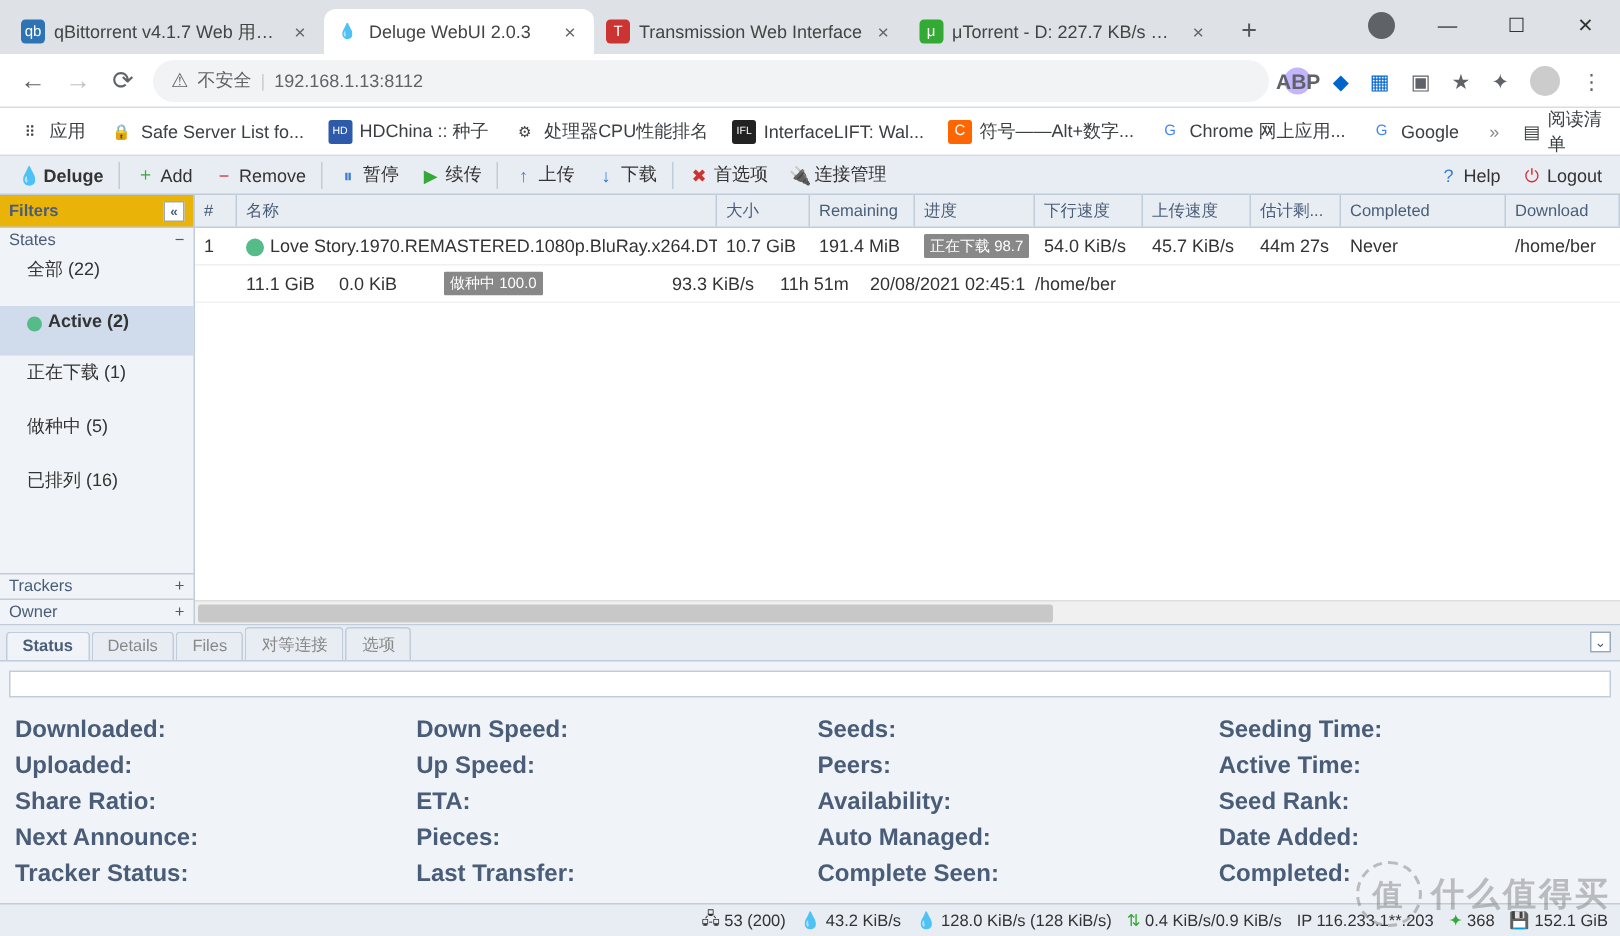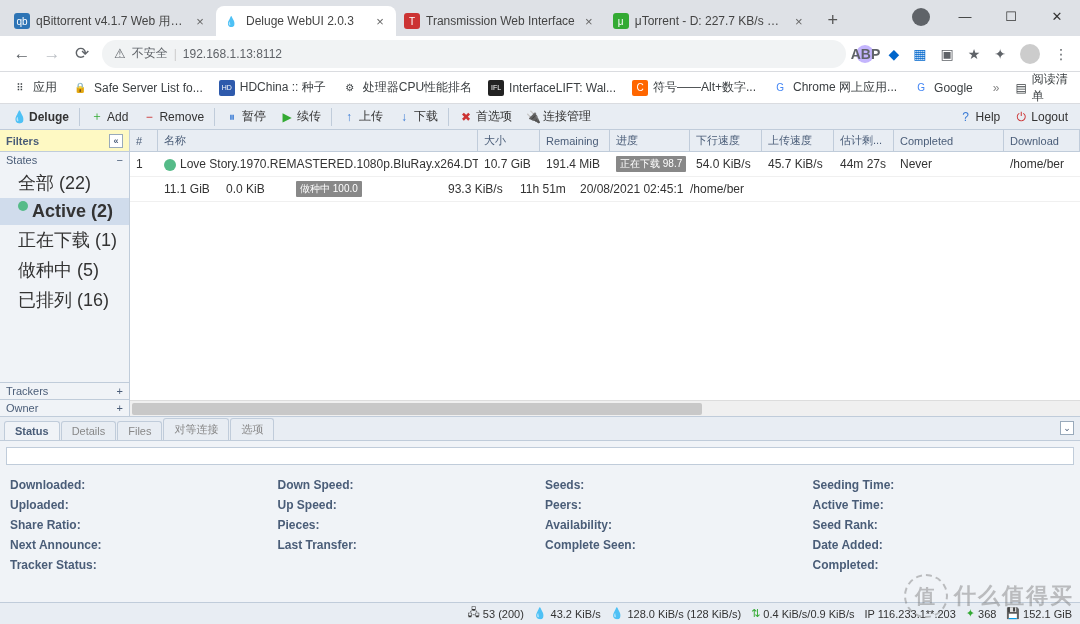--- a/index.html
+++ b/index.html
@@ -35,24 +35,24 @@
 
 .dtoolbar { height:26px; background:#e8edf3; border-bottom:1px solid #c0ccda; display:flex; align-items:center; padding:0 6px; gap:2px; }
 .dbtn { display:flex; align-items:center; gap:3px; padding:2px 6px; font-size:12px; color:#333; cursor:pointer; border-radius:2px; }
 .dbtn .di { width:14px; font-size:12px; text-align:center; }
 .vsep { width:1px; height:18px; background:#c0ccda; margin:0 2px; }
 .spacer { flex:1; }
 
 
 .dbody { display:flex; height:calc(624px - 36px - 36px - 32px - 26px - 186px - 22px); }
 .sidebar { width:130px; background:#f0f3f7; border-right:1px solid #c0ccda; display:flex; flex-direction:column; }
-.sfhdr { height:22px; background:#fef9c3; border-bottom:1px solid #c0ccda; display:flex; align-items:center; padding:0 6px; font-weight:bold; color:#4a5d78; font-size:11px; justify-content:space-between; }
+.sfhdr { height:22px; background:#eab308; border-bottom:1px solid #c0ccda; display:flex; align-items:center; padding:0 6px; font-weight:bold; color:#4a5d78; font-size:11px; justify-content:space-between; }
 .sfhdr .collapse { width:14px; height:14px; border:1px solid #9ab; display:flex; align-items:center; justify-content:center; font-size:9px; cursor:pointer; background:#fff; }
 .sgroup { padding:2px 6px; display:flex; align-items:center; justify-content:space-between; color:#4a5d78; font-size:11px; cursor:pointer; }
-.sitem { padding:3px 6px 3px 18px; font-size:18px; color:#333; cursor:pointer; display:flex; align-items:flex-start; gap:4px; }
+.sitem { padding:3px 6px 16px 18px; font-size:12px; color:#333; cursor:pointer; display:flex; align-items:flex-end; gap:4px; }
 .sitem.active { background:#d0dcec; font-weight:bold; }
 .sitem .dot { width:10px; height:10px; border-radius:50%; }
 
 
 .grid { flex:1; display:flex; flex-direction:column; overflow:hidden; }
 .ghdr { height:22px; background:#e8edf3; border-bottom:1px solid #c0ccda; display:flex; }
 .gh { border-right:1px solid #c0ccda; padding:0 6px; display:flex; align-items:center; font-size:11px; color:#4a5d78; white-space:nowrap; overflow:hidden; }
 .grow { height:25px; display:flex; align-items:center; border-bottom:1px solid #f0f0f0; }
 .gc { padding:0 6px; white-space:nowrap; overflow:hidden; font-size:12px; }
 .statusbdg { display:inline-block; background:#888; color:#fff; font-size:10px; padding:1px 4px; border-radius:1px; }
@@ -62,21 +62,21 @@
 
 
 .tabs { height:186px; border-top:1px solid #c0ccda; background:#f0f3f7; display:flex; flex-direction:column; }
 .tabstrip { height:24px; display:flex; align-items:flex-end; padding-left:4px; gap:1px; border-bottom:1px solid #c0ccda; background:#e8edf3; position:relative; }
 .tab { padding:3px 10px; font-size:11px; color:#888; background:#e8edf3; border:1px solid #c0ccda; border-bottom:none; border-radius:3px 3px 0 0; cursor:pointer; }
 .tab.active { background:#f0f3f7; color:#4a5d78; font-weight:bold; }
 .tabcollapse { position:absolute; right:6px; top:4px; width:14px; height:14px; border:1px solid #9ab; display:flex; align-items:center; justify-content:center; font-size:9px; cursor:pointer; background:#fff; color:#4a5d78; }
 .progress { height:18px; margin:6px; background:#fff; border:1px solid #c0ccda; }
 .detgrid { display:flex; padding:4px 10px; gap:10px; }
 .detcol { flex:1; }
-.detrow { display:flex; padding:3px 0; font-size:12px; }
+.detrow { display:flex; padding:3px 0; font-size:16px; }
 .detrow .lbl { color:#4a5d78; font-weight:bold; }
 
 
 .statusbar { height:22px; background:#e8edf3; border-top:1px solid #c0ccda; display:flex; align-items:center; justify-content:flex-end; padding:0 8px; gap:10px; font-size:11px; color:#333; }
 .statusbar .sitem2 { display:flex; align-items:center; gap:3px; }
 
 
 .wm { position:absolute; right:6px; bottom:6px; font-size:22px; color:rgba(120,120,120,.45); font-weight:bold; letter-spacing:2px; pointer-events:none; display:flex; align-items:center; gap:6px; }
 .wm .wmcirc { width:44px; height:44px; border:2px dashed rgba(120,120,120,.45); border-radius:50%; display:flex; align-items:center; justify-content:center; font-size:20px; }
 </style>
@@ -337,35 +337,41 @@
         </div>
       </div>
     <div class="detcol" id="dc2">
         <div class="detrow">
           <span class="lbl">Down Speed:</span>
         </div>
         <div class="detrow">
           <span class="lbl">Up Speed:</span>
         </div>
         <div class="detrow">
+          <span class="lbl">ETA:</span>
+        </div>
+        <div class="detrow">
           <span class="lbl">Pieces:</span>
         </div>
         <div class="detrow">
           <span class="lbl">Last Transfer:</span>
         </div>
       </div>
     <div class="detcol" id="dc3">
         <div class="detrow">
           <span class="lbl">Seeds:</span>
         </div>
         <div class="detrow">
           <span class="lbl">Peers:</span>
         </div>
         <div class="detrow">
           <span class="lbl">Availability:</span>
+        </div>
+        <div class="detrow">
+          <span class="lbl">Auto Managed:</span>
         </div>
         <div class="detrow">
           <span class="lbl">Complete Seen:</span>
         </div>
       </div>
     <div class="detcol" id="dc4">
         <div class="detrow">
           <span class="lbl">Seeding Time:</span>
         </div>
         <div class="detrow">

